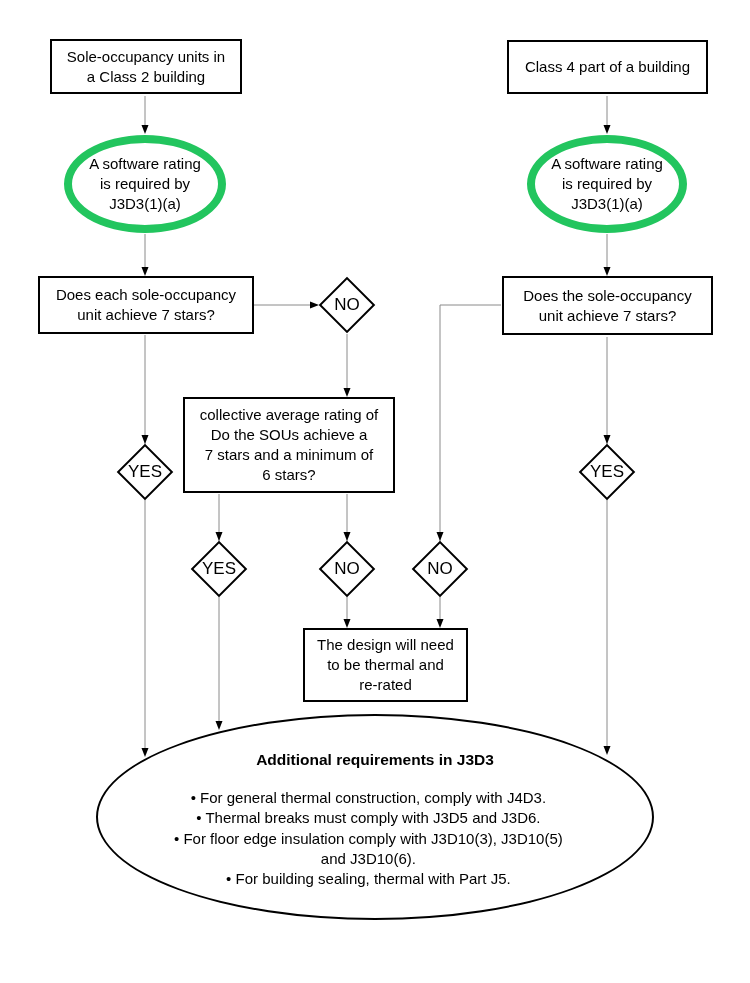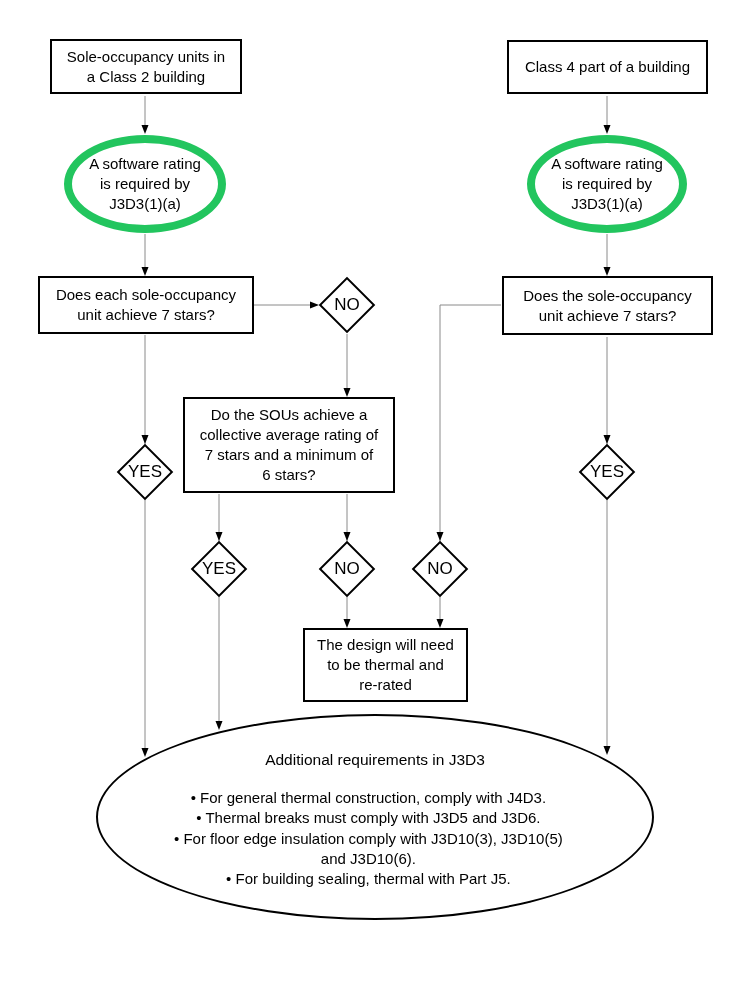--- a/index.html
+++ b/index.html
@@ -54,21 +54,21 @@
     box-sizing: border-box;
     border: 2px solid #000000;
     border-radius: 50%;
     background: #ffffff;
   }
   .ae-title {
     position: absolute;
     left: 0; right: 0; top: 34px;
     text-align: center;
     font-size: 15.5px;
-    font-weight: normal;
+    font-weight: bold;
     line-height: 20px;
   }
   .ae-lines {
     position: absolute;
     left: 76px; top: 72px;
     font-size: 15px;
     line-height: 20.3px;
     text-align: center;
   }
 </style>
@@ -136,22 +136,22 @@
     <div class="tline">Does each sole-occupancy</div>
     <div class="tline">unit achieve 7 stars?</div>
   </div>
 
   <div class="node rect" style="left:502px;top:276px;width:211px;height:59px">
     <div class="tline">Does the sole-occupancy</div>
     <div class="tline">unit achieve 7 stars?</div>
   </div>
 
   <div class="node rect" style="left:183px;top:397px;width:212px;height:96px">
+    <div class="tline">collective average rating of</div>
     <div class="tline">Do the SOUs achieve a</div>
-    <div class="tline">collective average rating of</div>
     <div class="tline">7 stars and a minimum of</div>
     <div class="tline">6 stars?</div>
   </div>
 
   <div class="diamond" style="left:319px;top:277px">
     <div class="diamond-shape"></div>
     <span class="diamond-label">NO</span>
   </div>
 
   <div class="diamond" style="left:117px;top:444px">

